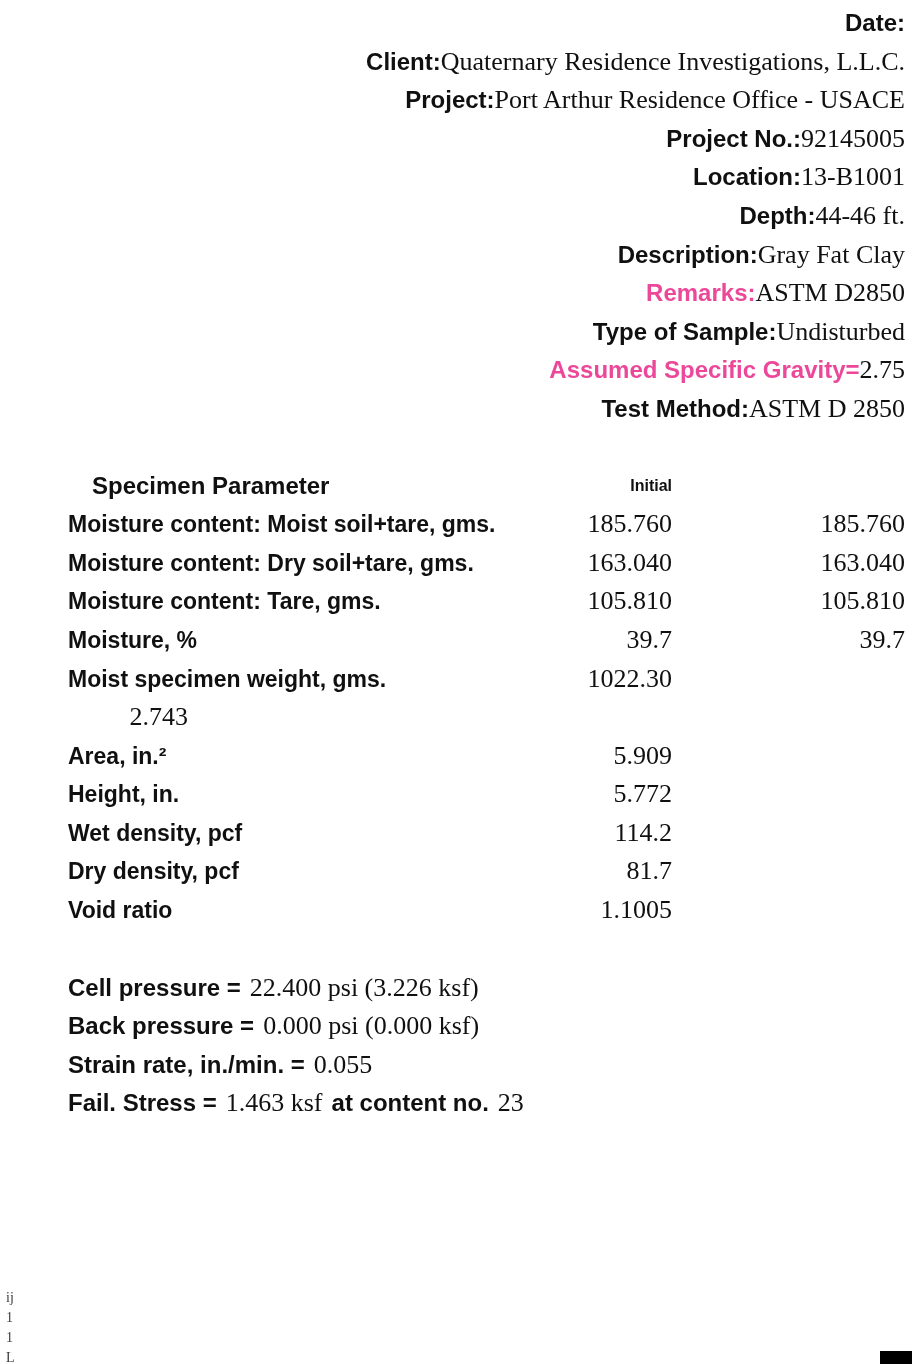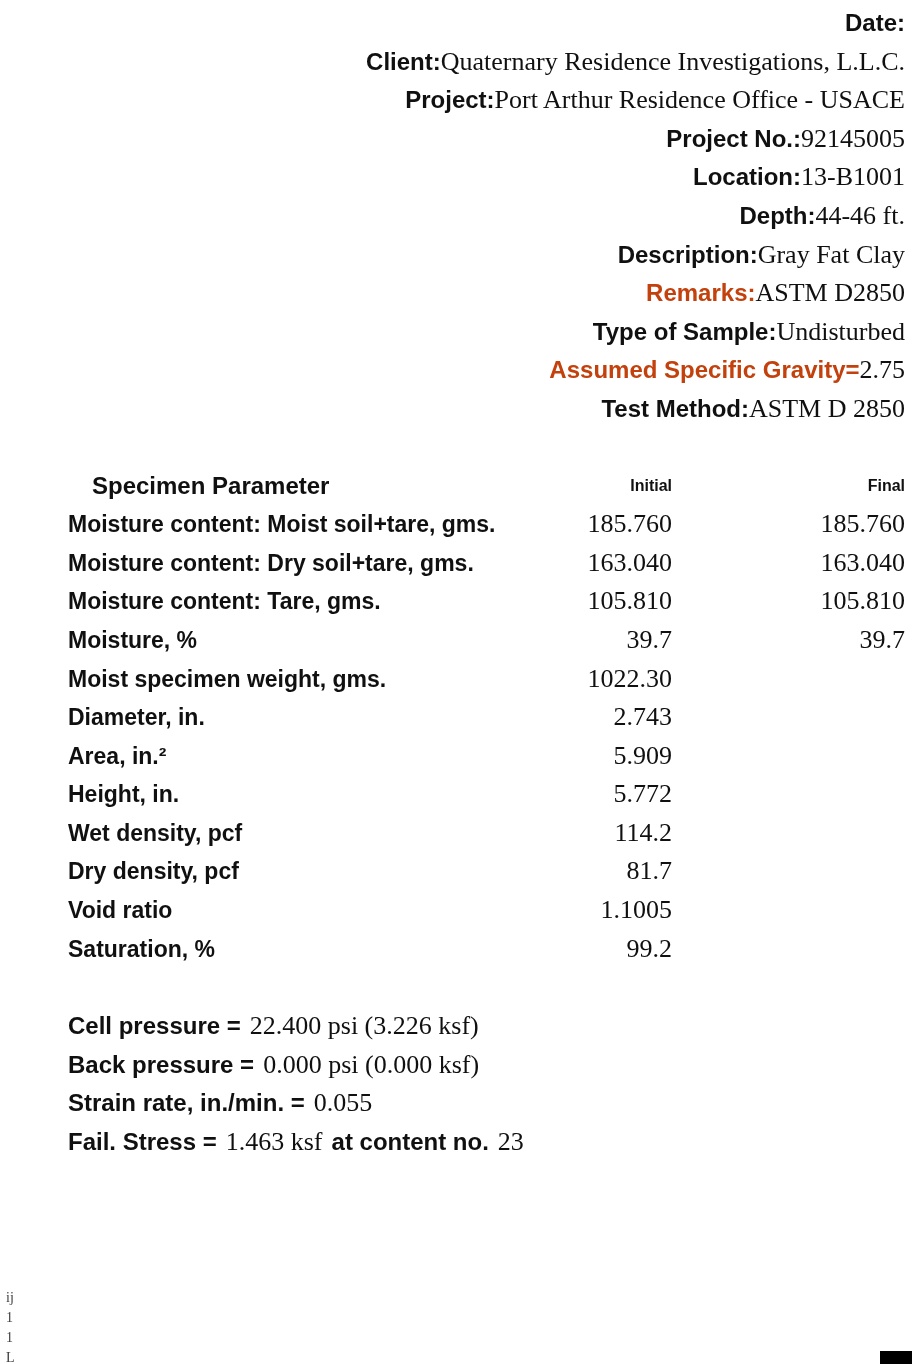--- a/index.html
+++ b/index.html
@@ -17,21 +17,21 @@
   .row { height: 38.6px; line-height: 38.6px; white-space: nowrap; text-align: right; }
   .lbl {
     display: inline-block;
     width: 274px;
     font-weight: bold;
     font-size: 24px;
     vertical-align: baseline;
   }
   .row.inline .lbl { width: auto; }
   .val { font-family: "Liberation Serif", serif; font-size: 26px; }
-  .faded { color: #c2410c; }
+  .faded { color: #ec4899; }
 
   
   .table { margin-top: 38px; }
   .t-row { display: flex; height: 38.6px; line-height: 38.6px; white-space: nowrap; }
   .t-param { flex: 0 0 484px; font-weight: bold; font-size: 23px; overflow: visible; }
   .t-initial {
     flex: 0 0 120px; text-align: right;
     font-family: "Liberation Serif", serif; font-size: 26px;
   }
   .t-final {
@@ -96,21 +96,20 @@
     <span class="lbl faded">Assumed Specific Gravity=</span><span class="val">2.75</span>
   </div>
   <div class="row">
     <span class="lbl">Test Method:</span><span class="val">ASTM D 2850</span>
   </div>
 
   <div class="table">
     <div class="t-row t-header">
       <span class="t-param">Specimen Parameter</span>
       <span class="t-initial">Initial</span>
-      <span class="t-final">Final</span>
     </div>
     <div class="t-row">
       <span class="t-param">Moisture content: Moist soil+tare, gms.</span>
       <span class="t-initial">185.760</span>
       <span class="t-final">185.760</span>
     </div>
     <div class="t-row">
       <span class="t-param">Moisture content: Dry soil+tare, gms.</span>
       <span class="t-initial">163.040</span>
       <span class="t-final">163.040</span>
@@ -124,21 +123,20 @@
       <span class="t-param">Moisture, %</span>
       <span class="t-initial">39.7</span>
       <span class="t-final">39.7</span>
     </div>
     <div class="t-row">
       <span class="t-param">Moist specimen weight, gms.</span>
       <span class="t-initial">1022.30</span>
       <span class="t-final"></span>
     </div>
     <div class="t-row">
-      <span class="t-param">Diameter, in.</span>
       <span class="t-initial">2.743</span>
       <span class="t-final"></span>
     </div>
     <div class="t-row">
       <span class="t-param">Area, in.²</span>
       <span class="t-initial">5.909</span>
       <span class="t-final"></span>
     </div>
     <div class="t-row">
       <span class="t-param">Height, in.</span>
@@ -153,25 +151,20 @@
     <div class="t-row">
       <span class="t-param">Dry density, pcf</span>
       <span class="t-initial">81.7</span>
       <span class="t-final"></span>
     </div>
     <div class="t-row">
       <span class="t-param">Void ratio</span>
       <span class="t-initial">1.1005</span>
       <span class="t-final"></span>
     </div>
-    <div class="t-row">
-      <span class="t-param">Saturation, %</span>
-      <span class="t-initial">99.2</span>
-      <span class="t-final"></span>
-    </div>
   </div>
 
   <div class="results">
     <div class="f-row">
       <span class="f-label">Cell pressure =</span><span class="f-value">22.400 psi (3.226 ksf)</span>
     </div>
     <div class="f-row">
       <span class="f-label">Back pressure =</span><span class="f-value">0.000 psi (0.000 ksf)</span>
     </div>
     <div class="f-row">

